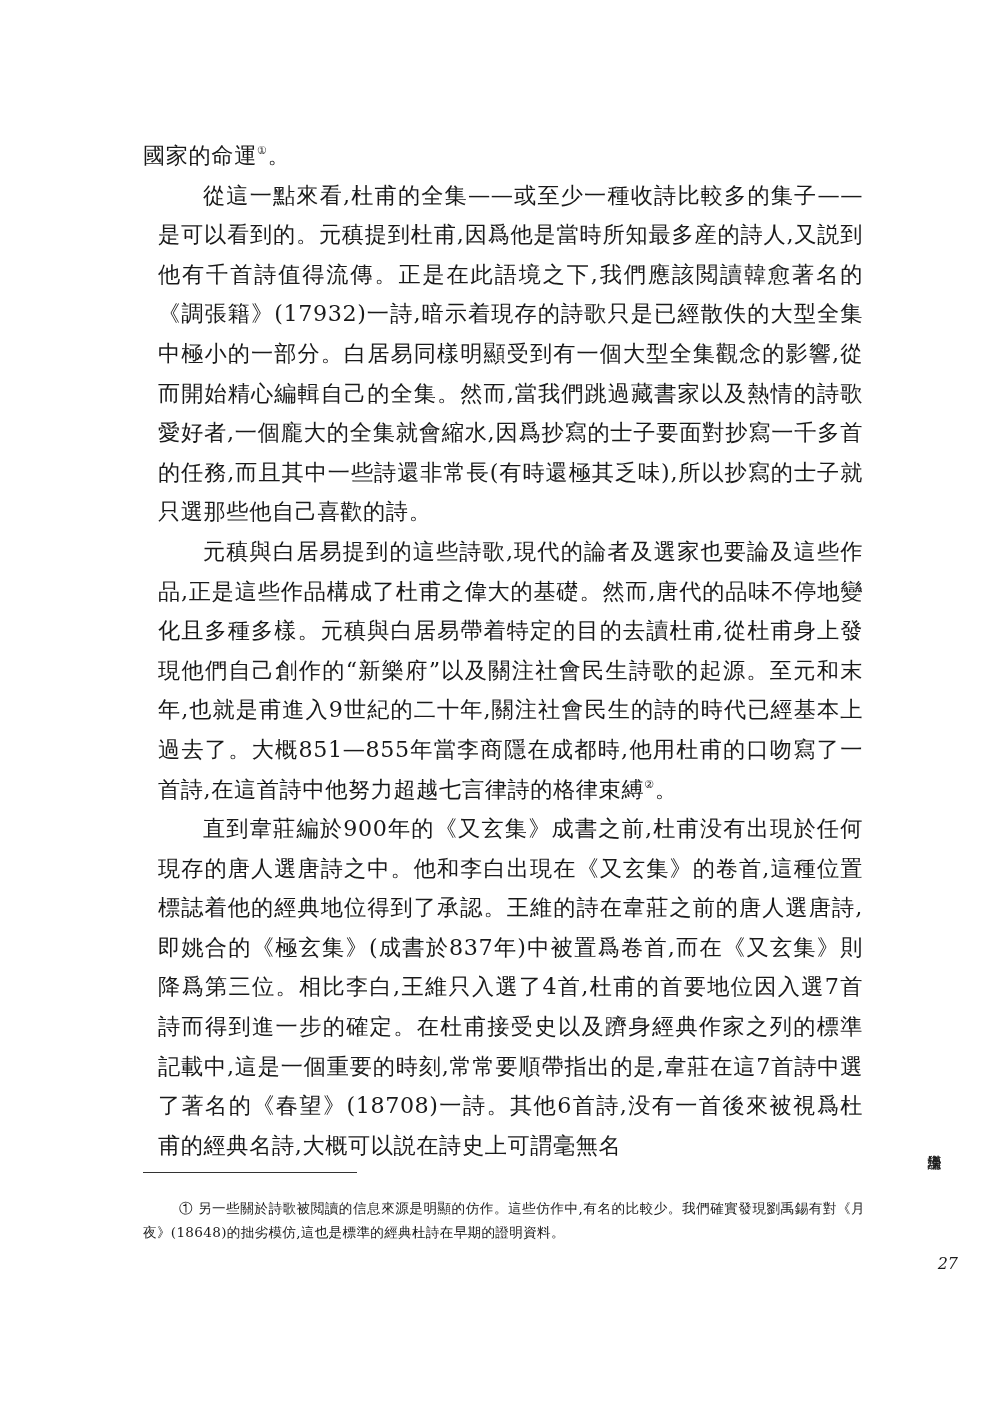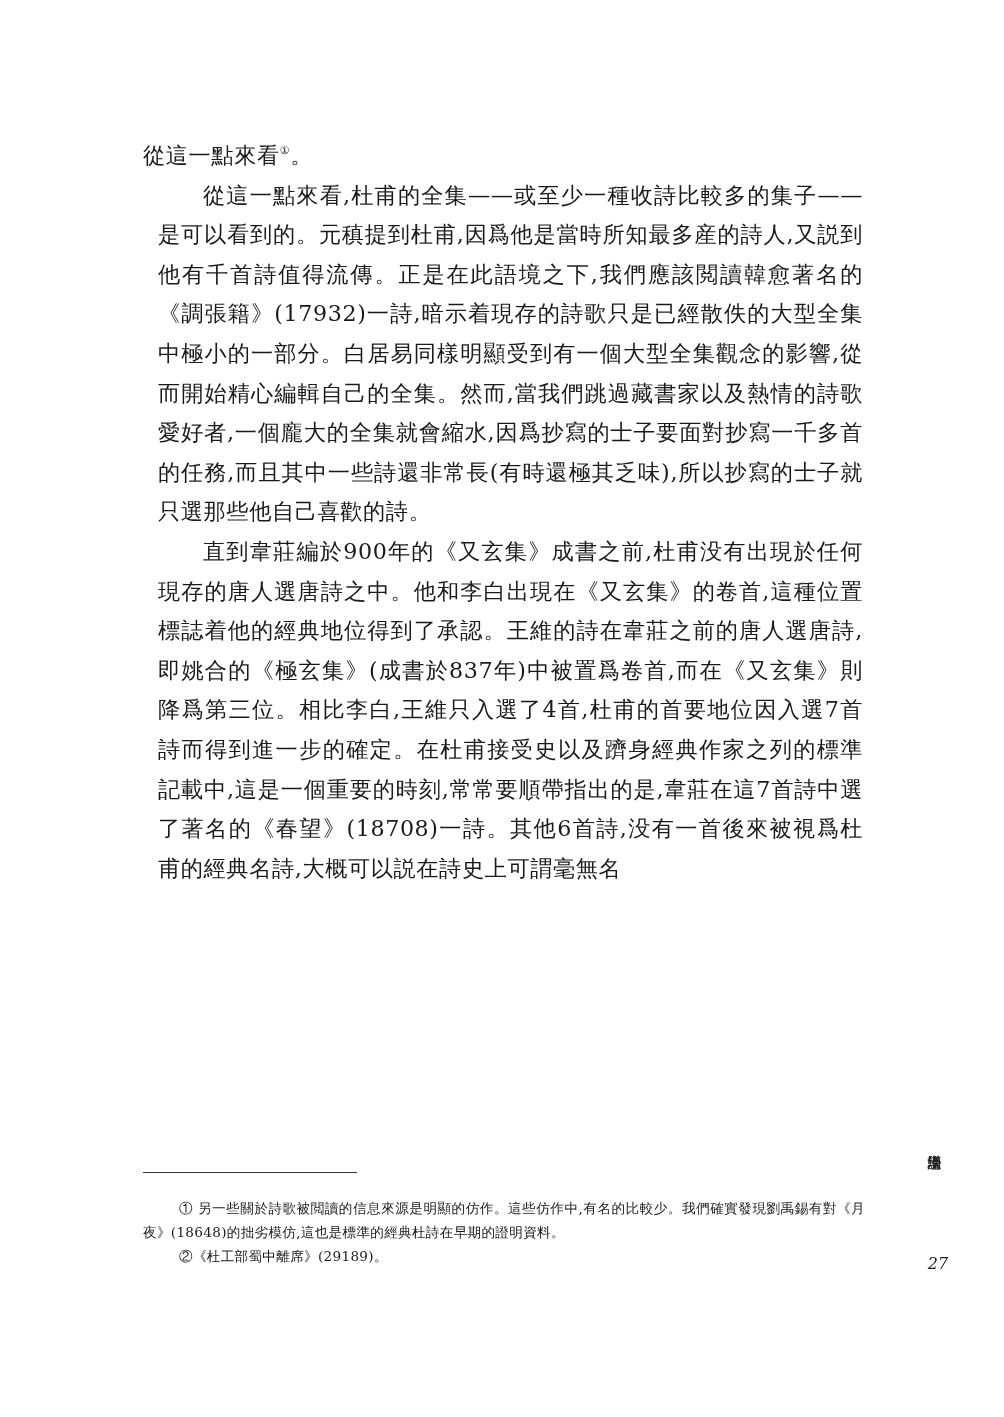--- a/index.html
+++ b/index.html
@@ -26,33 +26,33 @@
   }
   .footnotes p { margin: 0; text-align: justify; }
   .footnotes p.indent { text-indent: 36px; }
   .running-head {
     position: absolute; left: 925px; top: 1144px; width: 18px;
     font-size: 14px; line-height: 16px; text-align: center;
     writing-mode: vertical-rl; letter-spacing: 0px;
   }
   .page-number {
     position: absolute; left: 918px; top: 1254px; width: 40px;
-    font-size: 16px; font-style: italic; text-align: center;
+    font-size: 16px; font-style: italic; text-align: right;
   }
 </style>
 </head>
 <body>
 
 <div class="body-text">
-  <p><span>從這一點來看</span><sup class="fn">①</sup><span>。</span></p>
+  <p><span>國家的命運</span><sup class="fn">①</sup><span>。</span></p>
   <p class="indent">從這一點來看,杜甫的全集——或至少一種收詩比較多的集子——是可以看到的。元稹提到杜甫,因爲他是當時所知最多産的詩人,又説到他有千首詩值得流傳。正是在此語境之下,我們應該閲讀韓愈著名的《調張籍》(17932)一詩,暗示着現存的詩歌只是已經散佚的大型全集中極小的一部分。白居易同樣明顯受到有一個大型全集觀念的影響,從而開始精心編輯自己的全集。然而,當我們跳過藏書家以及熱情的詩歌愛好者,一個龐大的全集就會縮水,因爲抄寫的士子要面對抄寫一千多首的任務,而且其中一些詩還非常長(有時還極其乏味),所以抄寫的士子就只選那些他自己喜歡的詩。</p>
+  <p class="indent"><span>元稹與白居易提到的這些詩歌,現代的論者及選家也要論及這些作品,正是這些作品構成了杜甫之偉大的基礎。然而,唐代的品味不停地變化且多種多樣。元稹與白居易帶着特定的目的去讀杜甫,從杜甫身上發現他們自己創作的“新樂府”以及關注社會民生詩歌的起源。至元和末年,也就是甫進入9世紀的二十年,關注社會民生的詩的時代已經基本上過去了。大概851—855年當李商隱在成都時,他用杜甫的口吻寫了一首詩,在這首詩中他努力超越七言律詩的格律束縛</span><sup class="fn">②</sup><span>。</span></p>
   <p class="indent">直到韋莊編於900年的《又玄集》成書之前,杜甫没有出現於任何現存的唐人選唐詩之中。他和李白出現在《又玄集》的卷首,這種位置標誌着他的經典地位得到了承認。王維的詩在韋莊之前的唐人選唐詩,即姚合的《極玄集》(成書於837年)中被置爲卷首,而在《又玄集》則降爲第三位。相比李白,王維只入選了4首,杜甫的首要地位因入選7首詩而得到進一步的確定。在杜甫接受史以及躋身經典作家之列的標準記載中,這是一個重要的時刻,常常要順帶指出的是,韋莊在這7首詩中選了著名的《春望》(18708)一詩。其他6首詩,没有一首後來被視爲杜甫的經典名詩,大概可以説在詩史上可謂毫無名</p>
 </div>
 
 <div class="fn-rule"></div>
 
 <div class="footnotes">
   <p class="indent">① 另一些關於詩歌被閲讀的信息來源是明顯的仿作。這些仿作中,有名的比較少。我們確實發現劉禹錫有對《月夜》(18648)的拙劣模仿,這也是標準的經典杜詩在早期的證明資料。</p>
-  <p class="indent">②《杜工部蜀中離席》(29189)。</p>
 </div>
 
 <div class="running-head">漢學論壇</div>
 <div class="page-number">27</div>
 
 </body></html>

